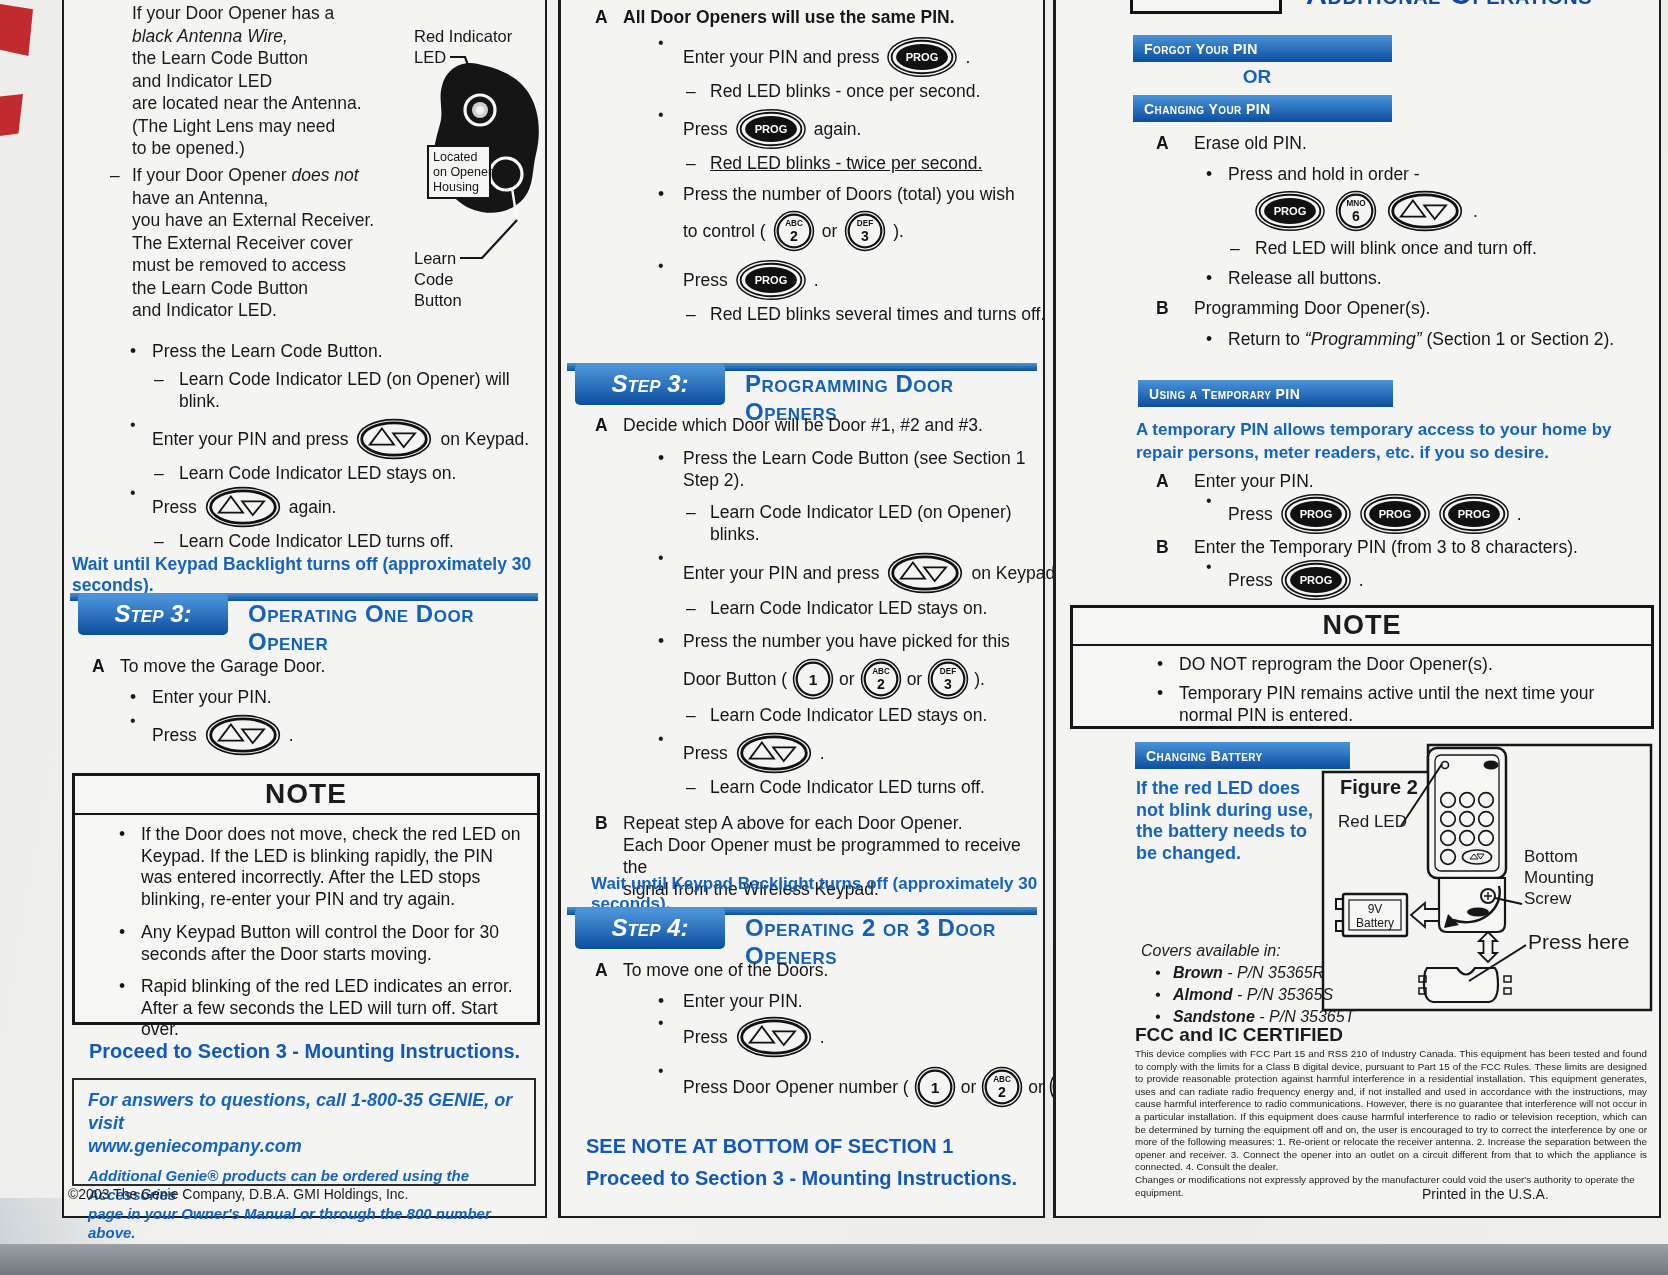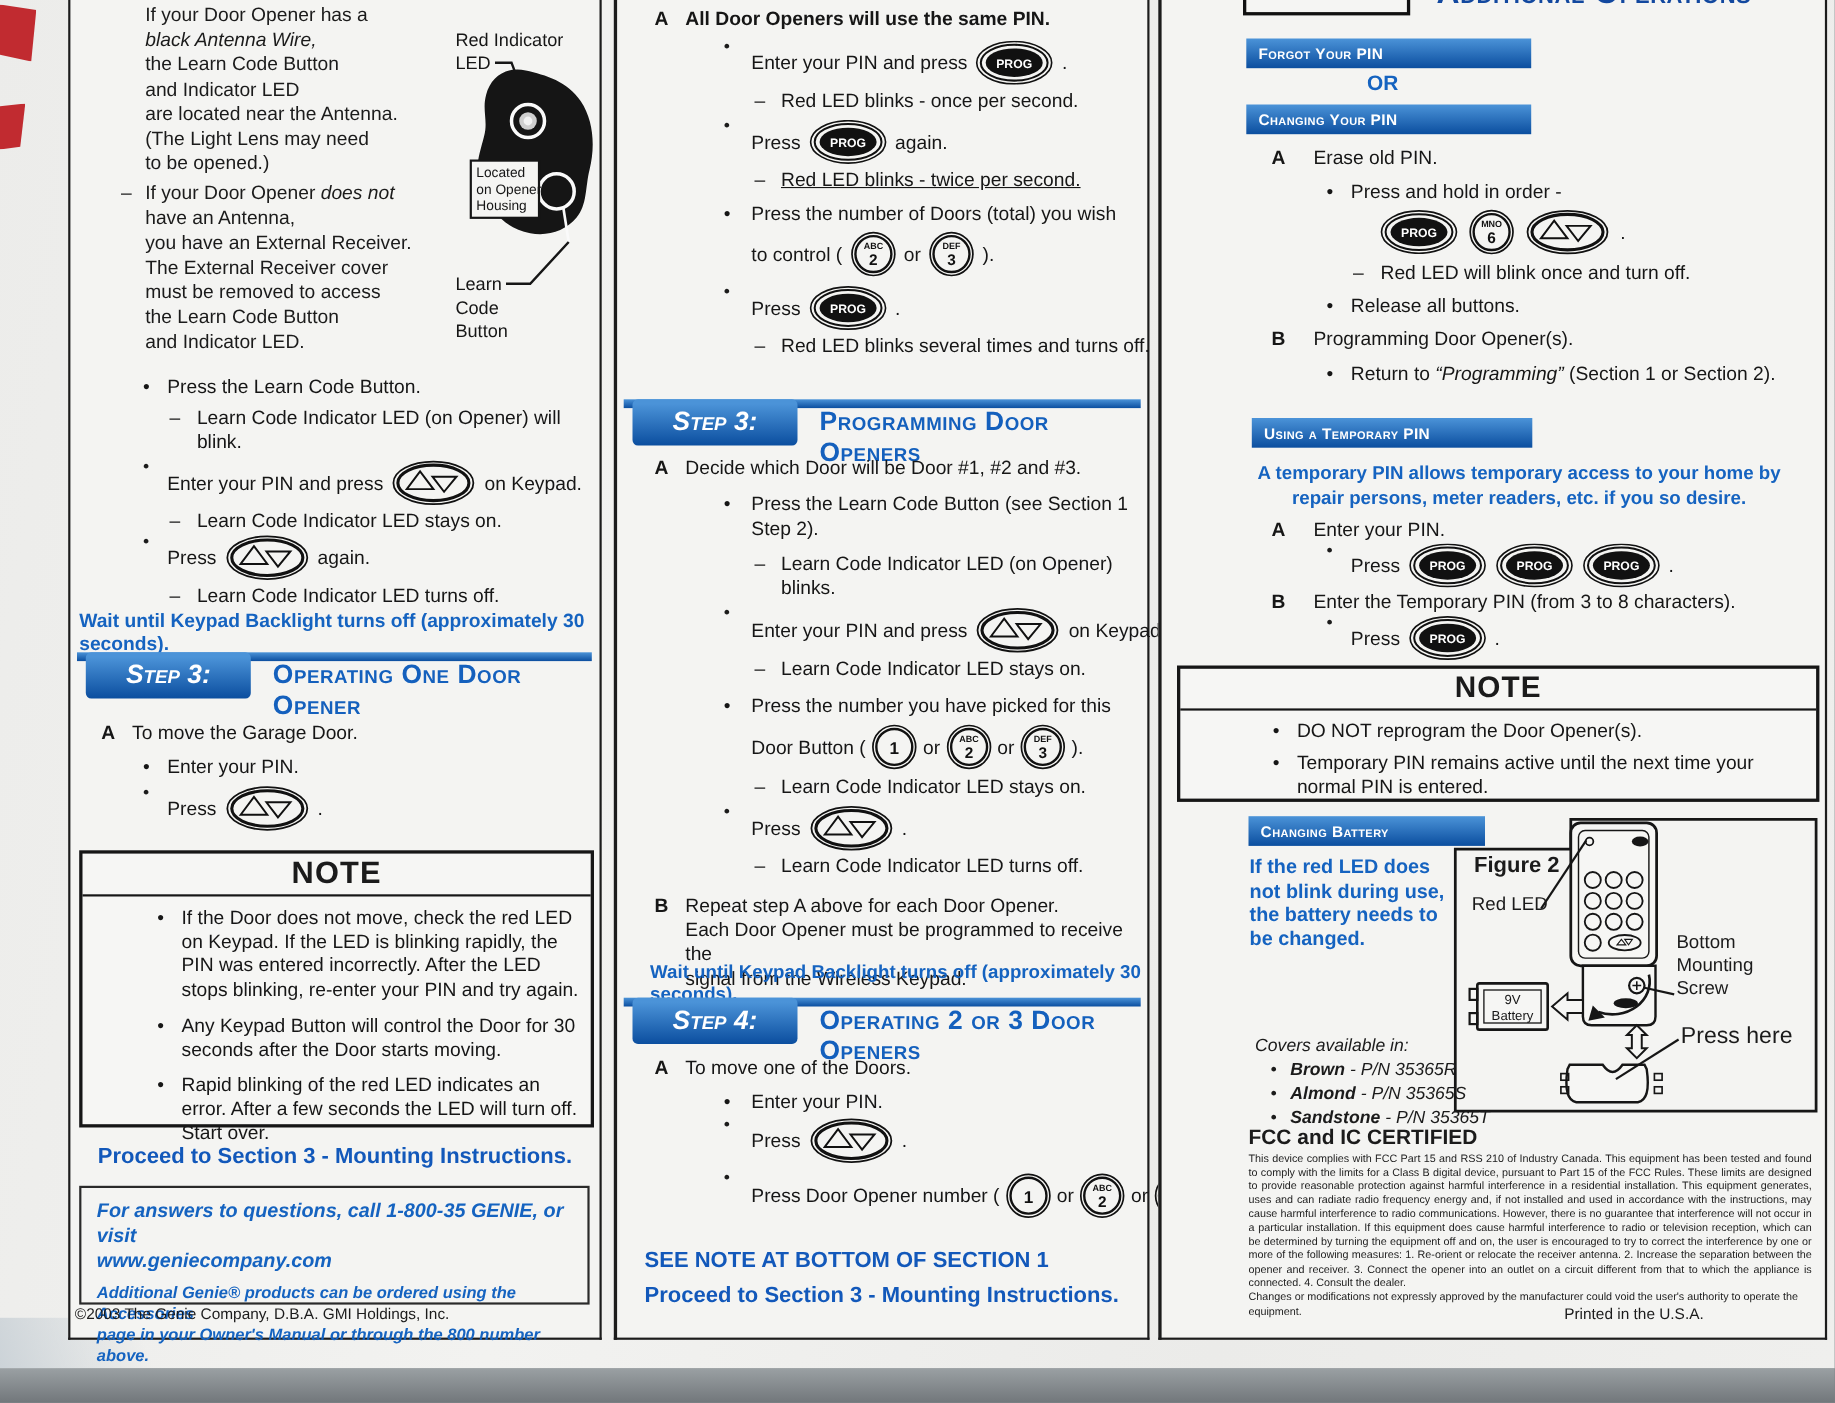--- a/index.html
+++ b/index.html
@@ -178,21 +178,21 @@
             <polygon points="18,33 33,13 48,33" fill="none" stroke="#111" stroke-width="2.2"></polygon>
             <polygon points="47,19 74,19 60,36" fill="none" stroke="#111" stroke-width="2.2"></polygon>
           </svg>
         </span>
       <span class="t">.</span>
     </div>
   </div>
 
   <div class="abs notebox" style="left:8px;top:779px;width:462px;height:246px;">
     <div class="nt">NOTE</div>
-    <div style="padding:9px 10px 0 44px;margin-left:24px;">
+    <div style="padding:9px 10px 0 44px;">
       <div class="brow t" style="line-height:21.5px;">If the Door does not move, check the red LED on Keypad.   If the LED is blinking rapidly, the PIN was entered incorrectly.  After the LED stops blinking, re-enter your PIN and try again.</div>
       <div class="brow t" style="line-height:21.5px;margin-top:12px;">Any Keypad Button will control the Door for 30 seconds after the Door starts moving.</div>
       <div class="brow t" style="line-height:21.5px;margin-top:11px;">Rapid blinking of the red LED indicates an error.  After a few seconds the LED will turn off.  Start over.</div>
     </div>
   </div>
 
   <div class="abs proceed" style="left:0;top:1046px;width:100%;text-align:center;">Proceed to Section 3 - Mounting Instructions.</div>
 
   <div class="abs infobox" style="left:8px;top:1084px;width:460px;height:104px;">
     <div class="blue bold it" style="font-size:18px;line-height:23px;padding:9px 0 0 14px;">
@@ -473,21 +473,21 @@
       <span>Programming Door Opener(s).</span>
     </div>
     <div class="brow t" style="margin-left:50px;padding-left:22px;margin-top:9px;">
       <span>Return to</span>
       <span class="it">“Programming”</span>
       <span>(Section 1 or Section 2).</span>
     </div>
   </div>
 
   <div class="minibar abs" style="left:82px;top:386px;width:244px;">Using a Temporary PIN</div>
-  <div class="abs blue bold" style="left:80px;top:424px;width:490px;font-size:17px;line-height:23px;text-align:center;">
+  <div class="abs blue bold" style="left:80px;top:424px;width:490px;font-size:17px;line-height:23px;">
     <div>A temporary PIN allows temporary access to your home by</div>
     <div>repair  persons,  meter readers,  etc. if you so desire.</div>
   </div>
 
   <div class="abs" style="left:100px;top:476px;width:470px;">
     <div class="arow t">
       <span class="letter" style="flex-basis:38px;">A</span>
       <span>Enter your PIN.</span>
     </div>
     <div class="brow irow" style="margin-left:50px;padding-left:22px;height:44px;">

